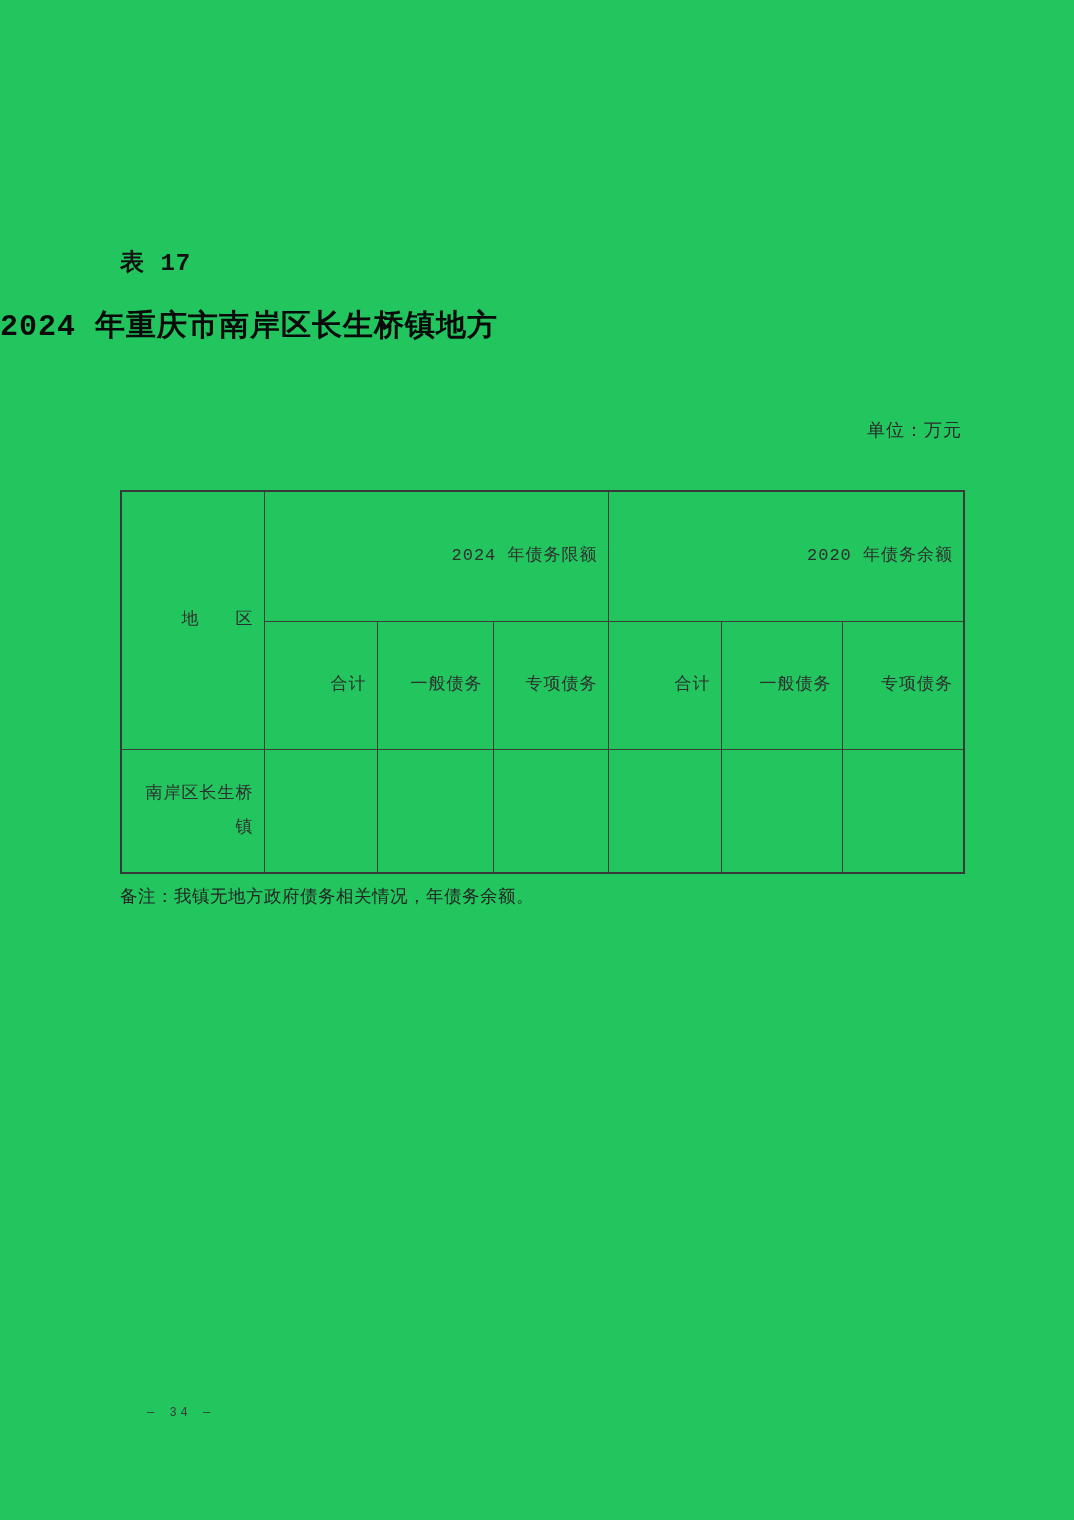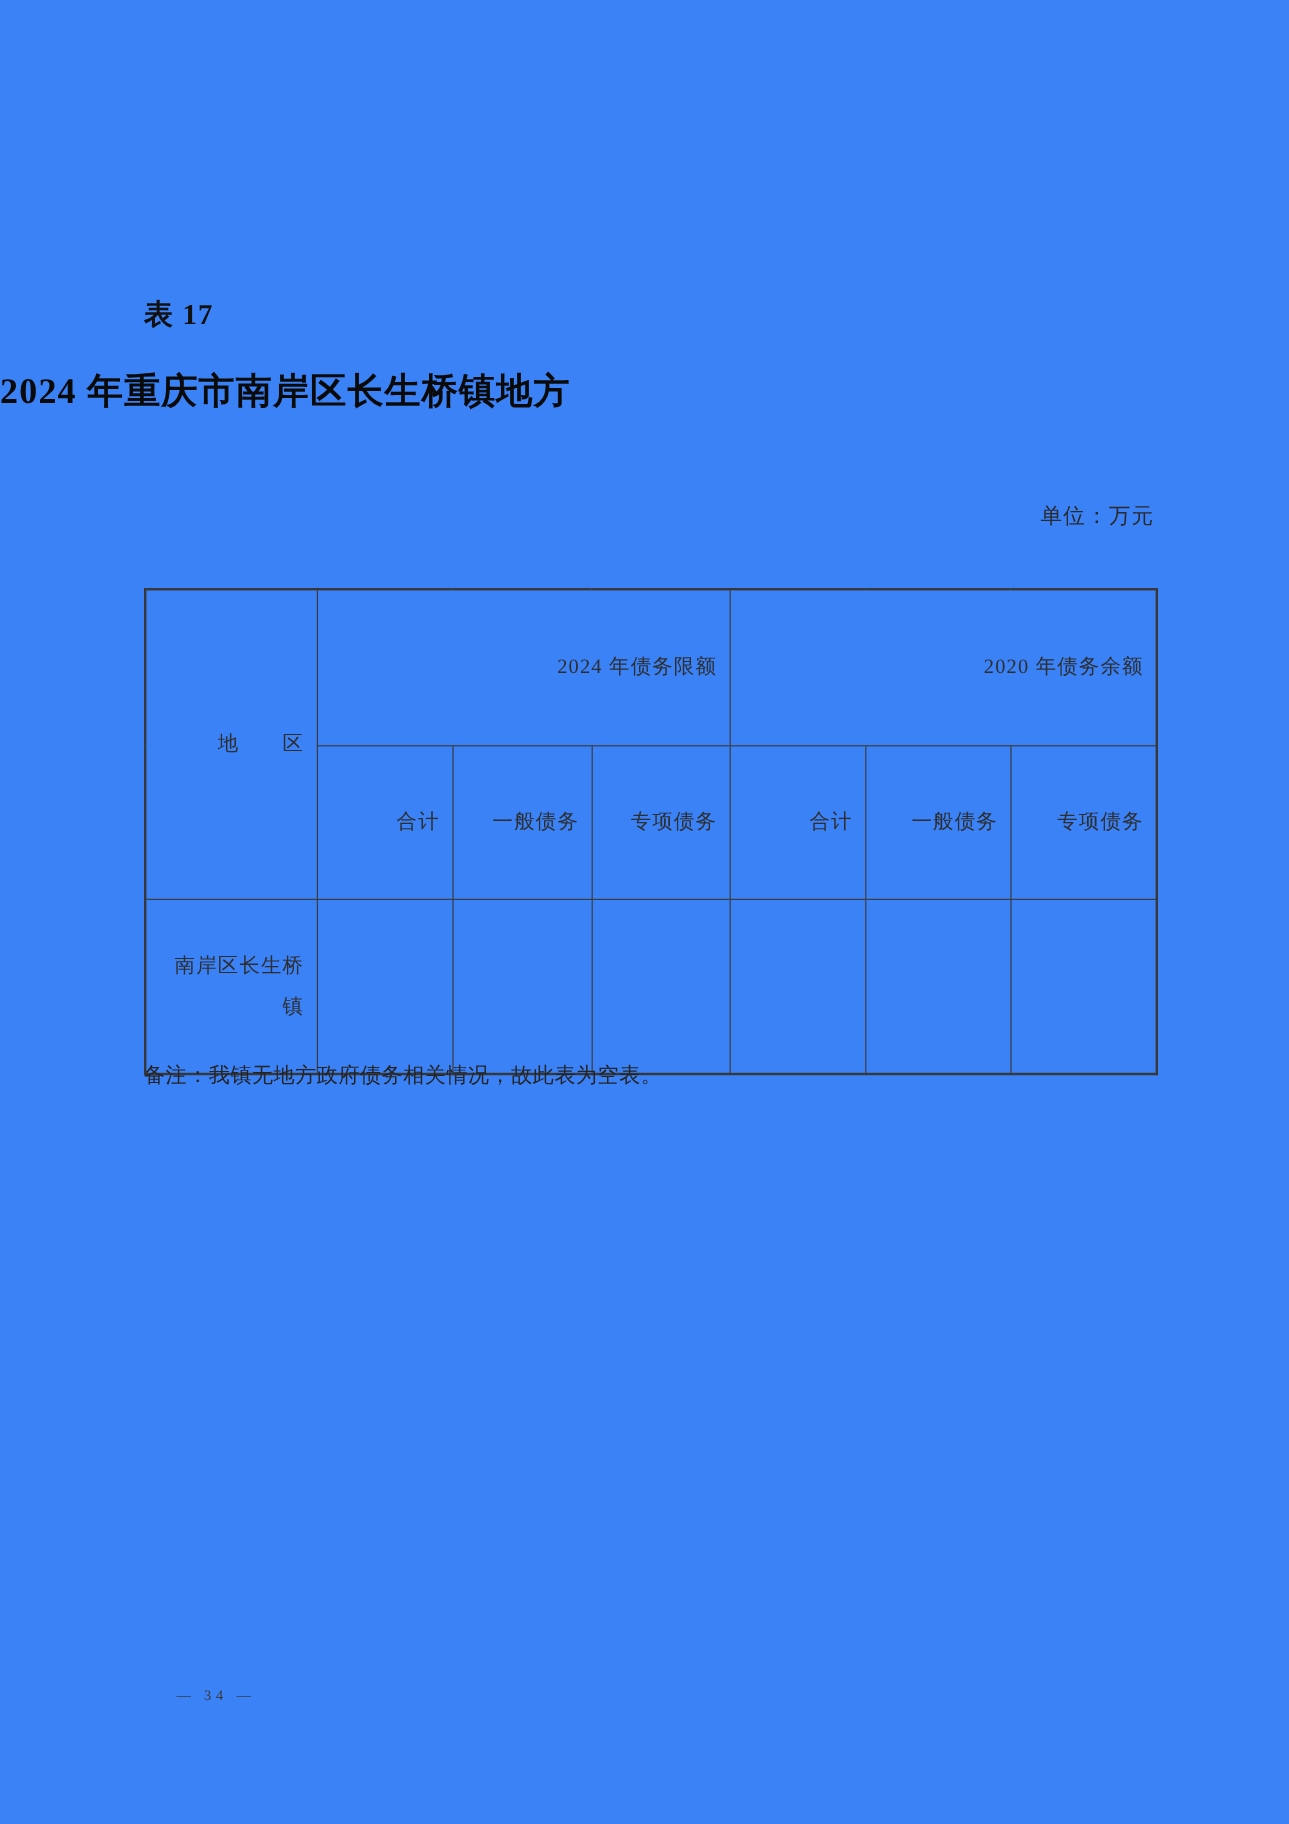--- a/index.html
+++ b/index.html
@@ -1,22 +1,22 @@
 <!DOCTYPE html>
 <html><head>
 <meta charset="utf-8">
 <style>
   * { margin: 0; padding: 0; box-sizing: border-box; }
   html, body { background: #ffffff; }
   .page {
     position: relative;
     width: 1074px;
     height: 1520px;
-    background: #3b82f6;
-    font-family: Liberation Serif, serif;
+    background: #22c55e;
+    font-family: Liberation Mono, monospace;
     color: #1c1c1c;
     overflow: hidden;
   }
   .table-label {
     position: absolute;
     left: 120px;
     top: 246px;
     font-size: 24px;
     font-weight: bold;
     color: #111111;
@@ -56,21 +56,21 @@
   .debt-table td {
     border: 1.5px solid #3d3d3d;
     text-align: right;
     vertical-align: middle;
     padding: 4px 10px;
     line-height: 34px;
     letter-spacing: 1px;
   }
   .row-group   { height: 130px; }
   .row-sub     { height: 128px; }
-  .row-data    { height: 146px; padding-left: 20px; }
+  .row-data    { height: 124px; padding-left: 20px; }
   .footnote {
     position: absolute;
     left: 120px;
     top: 884px;
     font-size: 17.5px;
     color: #242424;
     letter-spacing: 0.5px;
   }
   .page-number {
     position: absolute;
@@ -123,17 +123,17 @@
         <td></td>
         <td></td>
         <td></td>
         <td></td>
         <td></td>
         <td></td>
       </tr>
     </tbody>
   </table>
 
-  <div class="footnote">备注：我镇无地方政府债务相关情况，故此表为空表。</div>
+  <div class="footnote">备注：我镇无地方政府债务相关情况，年债务余额。</div>
 
   <div class="page-number">— 34 —</div>
 
 </div>
 
 </body></html>

